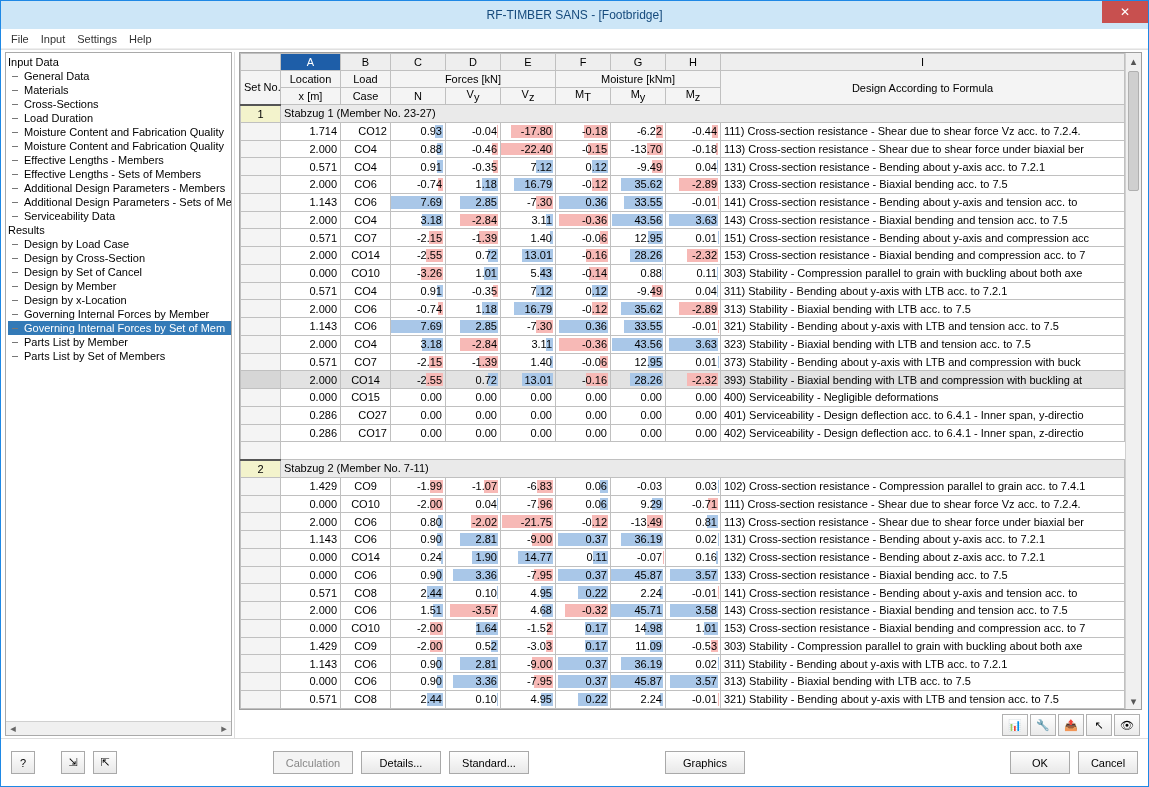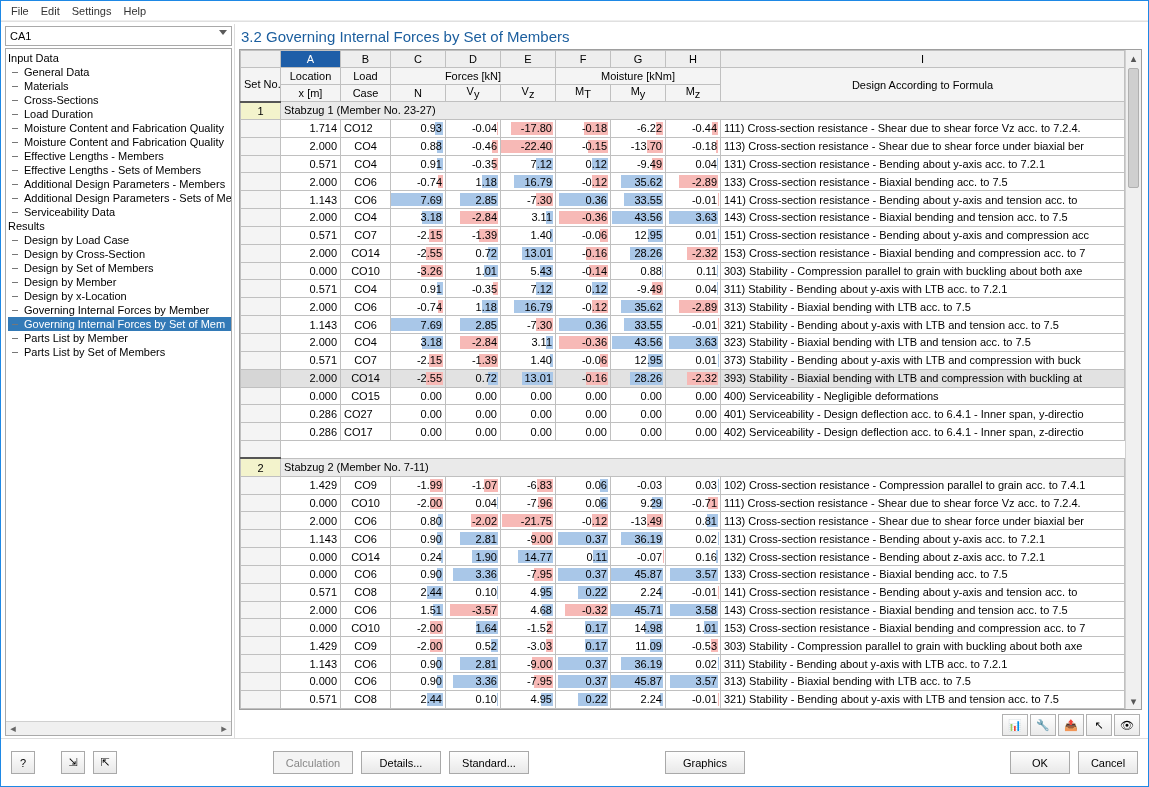--- a/index.html
+++ b/index.html
@@ -66,68 +66,67 @@
   .btn.disabled { color:#888; background:#f4f4f4; }
   .spacer { flex:1; }
   .gap10{width:10px;}
   .gap40{width:140px;}
 
 </style>
 </head>
 <body>
 
 <div class="win">
+  <div class="titlebar">
+    <span class="title">RF-TIMBER SANS - [Footbridge]</span>
+    <div class="close">✕</div>
+  </div>
   <div class="menubar">
     <span>File</span>
-    <span>Edit</span>
+    <span>Input</span>
     <span>Settings</span>
     <span>Help</span>
   </div>
   <div class="linebar"></div>
 
   <div class="content">
     <div class="left">
-      <div class="combo">
-        <span>CA1</span>
-        <div class="caret"></div>
-      </div>
       <div class="tree">
         <div class="tree-inner" id="tree-inner">
             <div class="root">Input Data</div>
             <div class="node">General Data</div>
             <div class="node">Materials</div>
             <div class="node">Cross-Sections</div>
             <div class="node">Load Duration</div>
             <div class="node">Moisture Content and Fabrication Quality</div>
             <div class="node">Moisture Content and Fabrication Quality</div>
             <div class="node">Effective Lengths - Members</div>
             <div class="node">Effective Lengths - Sets of Members</div>
             <div class="node">Additional Design Parameters - Members</div>
             <div class="node">Additional Design Parameters - Sets of Me</div>
             <div class="node">Serviceability Data</div>
             <div class="root">Results</div>
             <div class="node">Design by Load Case</div>
             <div class="node">Design by Cross-Section</div>
-            <div class="node">Design by Set of Members</div>
+            <div class="node">Design by Set of Cancel</div>
             <div class="node">Design by Member</div>
             <div class="node">Design by x-Location</div>
             <div class="node">Governing Internal Forces by Member</div>
             <div class="node sel">Governing Internal Forces by Set of Mem</div>
             <div class="node">Parts List by Member</div>
             <div class="node">Parts List by Set of Members</div>
           </div>
         <div class="tree-scroll">
           <div class="arr">◂</div>
           <div class="arr">▸</div>
         </div>
       </div>
     </div>
 
     <div class="main">
-      <div class="section-title">3.2  Governing Internal Forces by Set of Members</div>
       <div class="gridwrap">
         <table class="grid" id="grid">
             <colgroup>
               <col style="width:40px">
               <col style="width:60px">
               <col style="width:50px">
               <col style="width:55px">
               <col style="width:55px">
               <col style="width:55px">
               <col style="width:55px">
@@ -169,21 +168,21 @@
 </tr>
 </thead>
             <tbody>
               <tr class="group">
                 <td class="rowhead gleft">1</td>
                 <td class="groupcell" colspan="9">Stabzug 1 (Member No. 23-27)</td>
               </tr>
               <tr class="">
         <td class="rowhead"></td>
         <td class="num"><span>1.714</span></td>
-        <td style="text-align:left">CO12</td>
+        <td style="text-align:right">CO12</td>
         <td class="num"><div class="bar blue" style="width:15.25%"></div><span>0.93</span></td>
         <td class="num"><div class="bar " style="width:1%"></div><span>-0.04</span></td>
         <td class="num"><div class="bar " style="width:77.3913043478261%"></div><span>-17.80</span></td>
         <td class="num"><div class="bar " style="width:44.99999999999999%"></div><span>-0.18</span></td>
         <td class="num"><div class="bar " style="width:13.521739130434781%"></div><span>-6.22</span></td>
         <td class="num"><div class="bar " style="width:11%"></div><span>-0.44</span></td>
         <td class="desc">111) Cross-section resistance - Shear due to shear force Vz acc. to 7.2.4.</td>
       </tr>
               <tr class="">
         <td class="rowhead"></td>
@@ -361,33 +360,33 @@
         <td class="num"><span>0.00</span></td>
         <td class="num"><span>0.00</span></td>
         <td class="num"><span>0.00</span></td>
         <td class="num"><span>0.00</span></td>
         <td class="num"><span>0.00</span></td>
         <td class="desc">400) Serviceability - Negligible deformations</td>
       </tr>
               <tr class="">
         <td class="rowhead"></td>
         <td class="num"><span>0.286</span></td>
-        <td style="text-align:left">CO27</td>
+        <td style="text-align:right">CO27</td>
         <td class="num"><span>0.00</span></td>
         <td class="num"><span>0.00</span></td>
         <td class="num"><span>0.00</span></td>
         <td class="num"><span>0.00</span></td>
         <td class="num"><span>0.00</span></td>
         <td class="num"><span>0.00</span></td>
         <td class="desc">401) Serviceability - Design deflection acc. to 6.4.1 - Inner span, y-directio</td>
       </tr>
               <tr class="">
         <td class="rowhead"></td>
         <td class="num"><span>0.286</span></td>
-        <td style="text-align:left">CO17</td>
+        <td style="text-align:right">CO17</td>
         <td class="num"><span>0.00</span></td>
         <td class="num"><span>0.00</span></td>
         <td class="num"><span>0.00</span></td>
         <td class="num"><span>0.00</span></td>
         <td class="num"><span>0.00</span></td>
         <td class="num"><span>0.00</span></td>
         <td class="desc">402) Serviceability - Design deflection acc. to 6.4.1 - Inner span, z-directio</td>
       </tr>
               <tr>
                 <td class="rowhead"></td>

